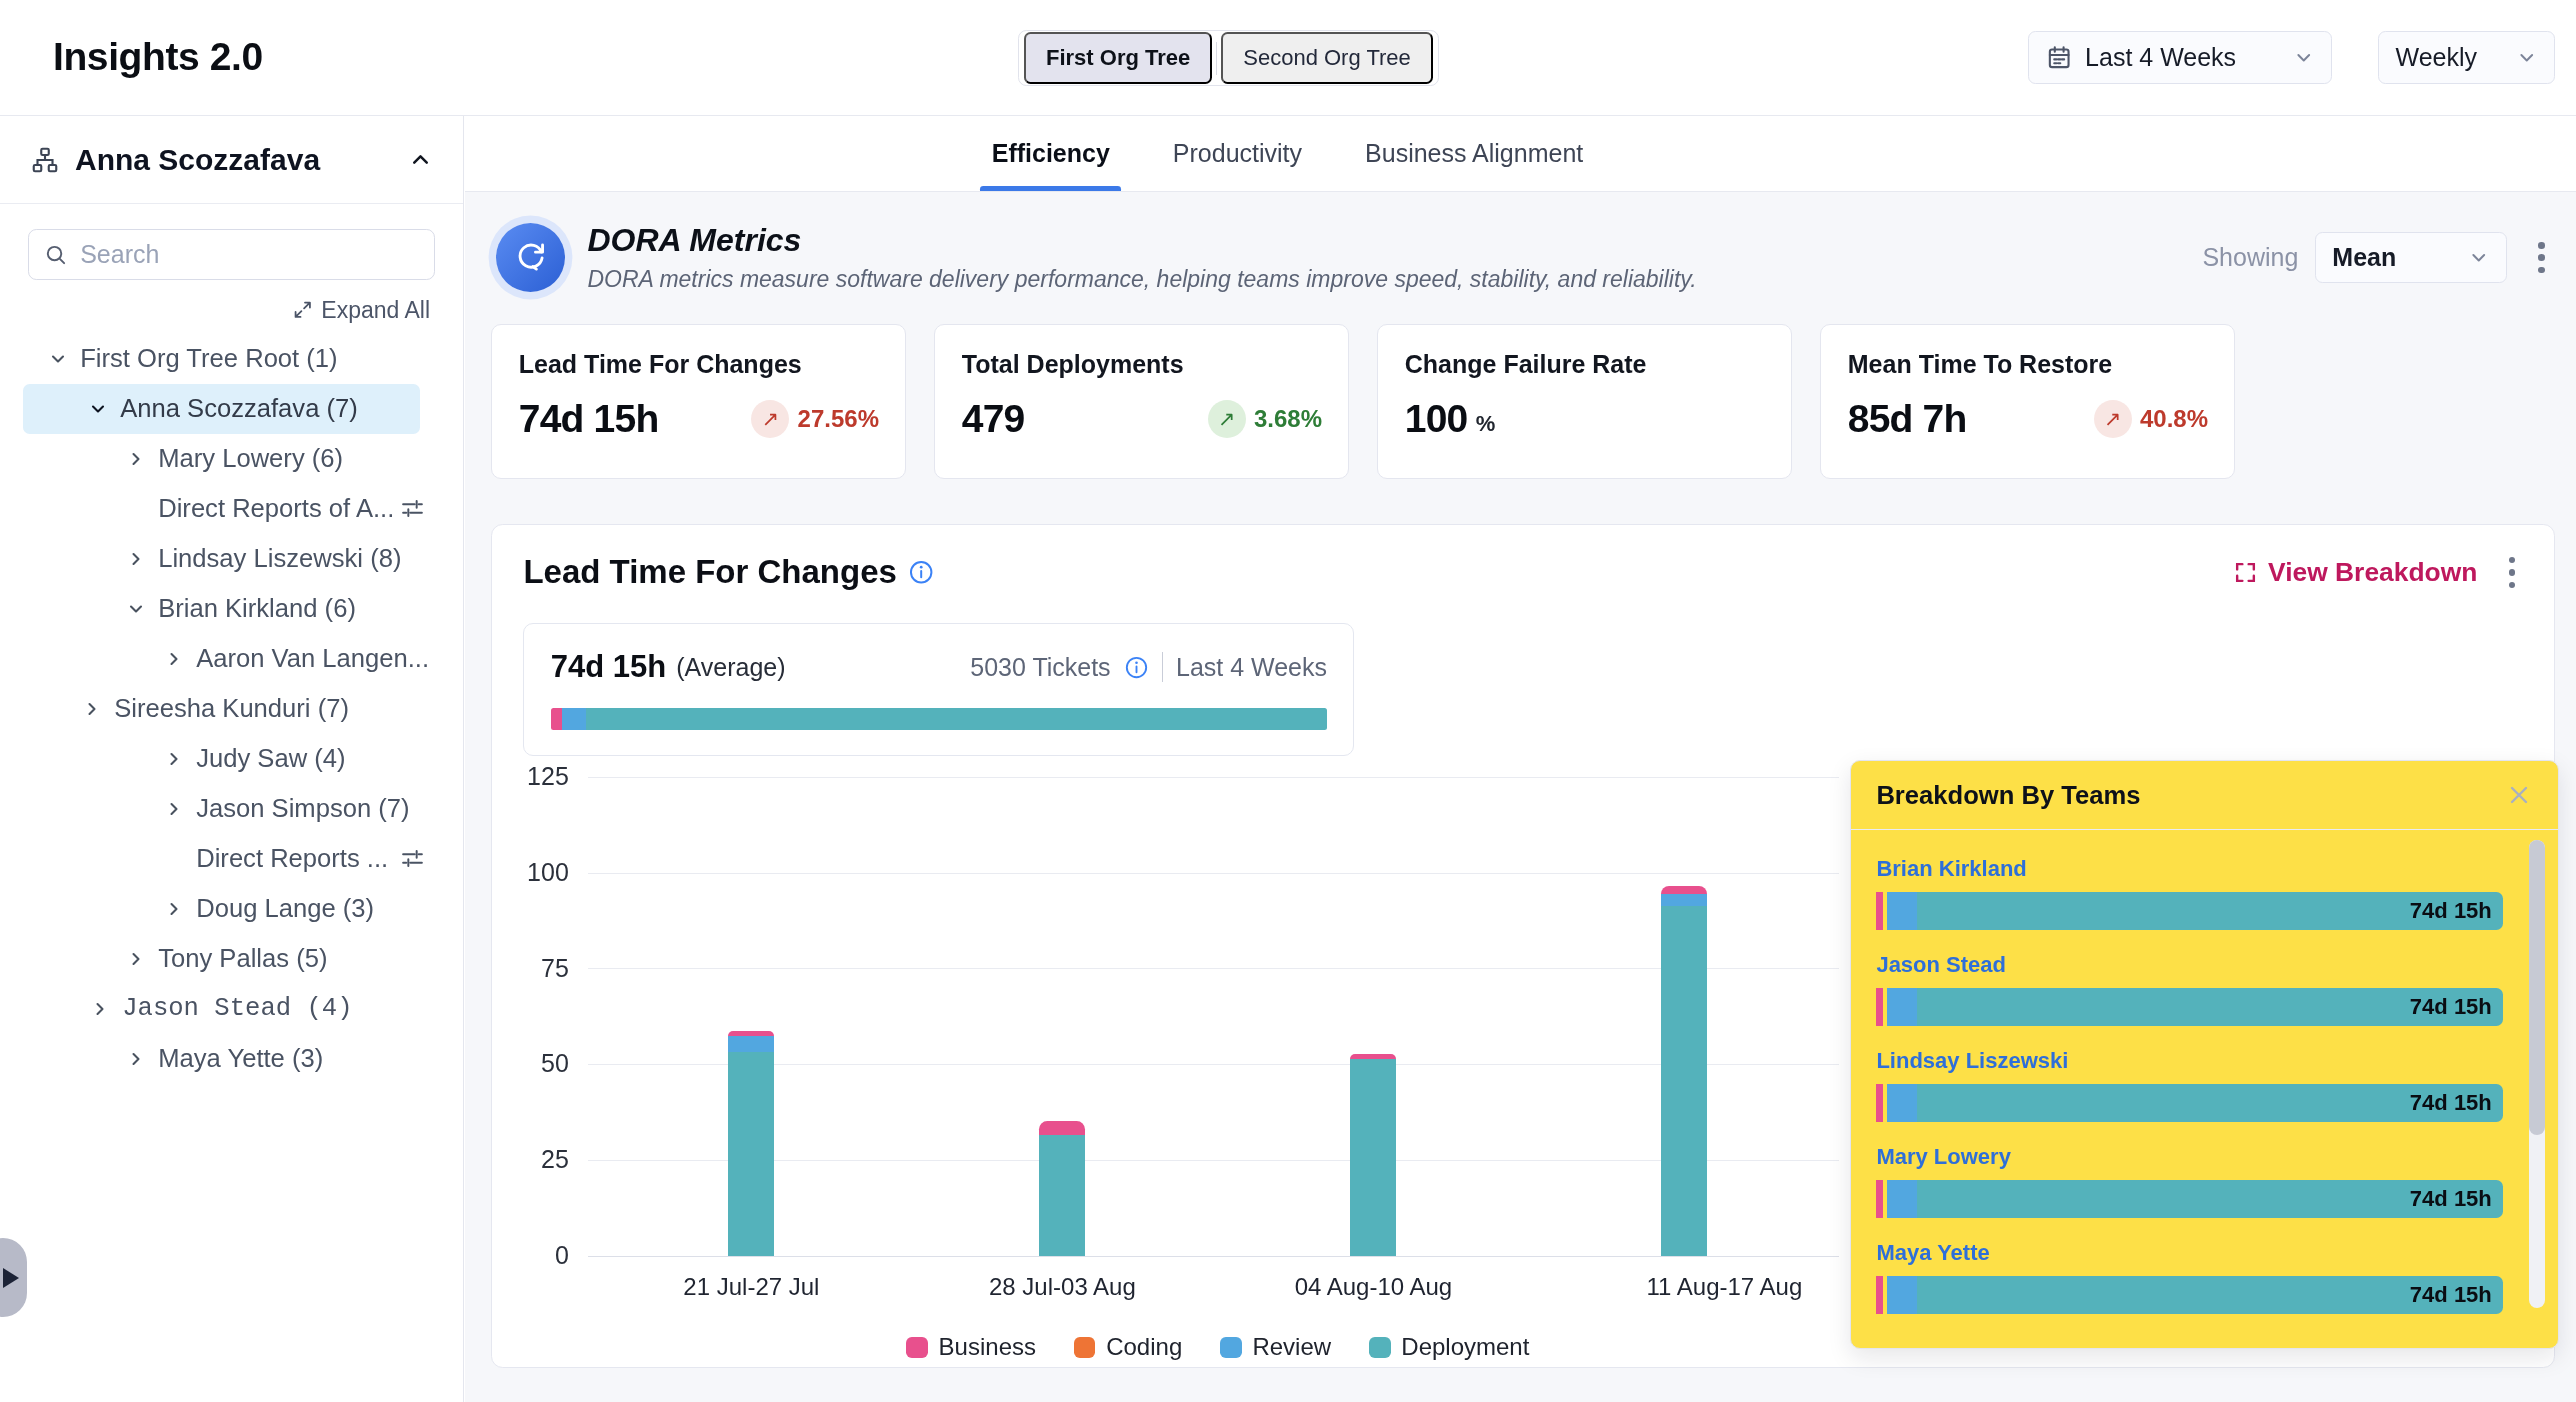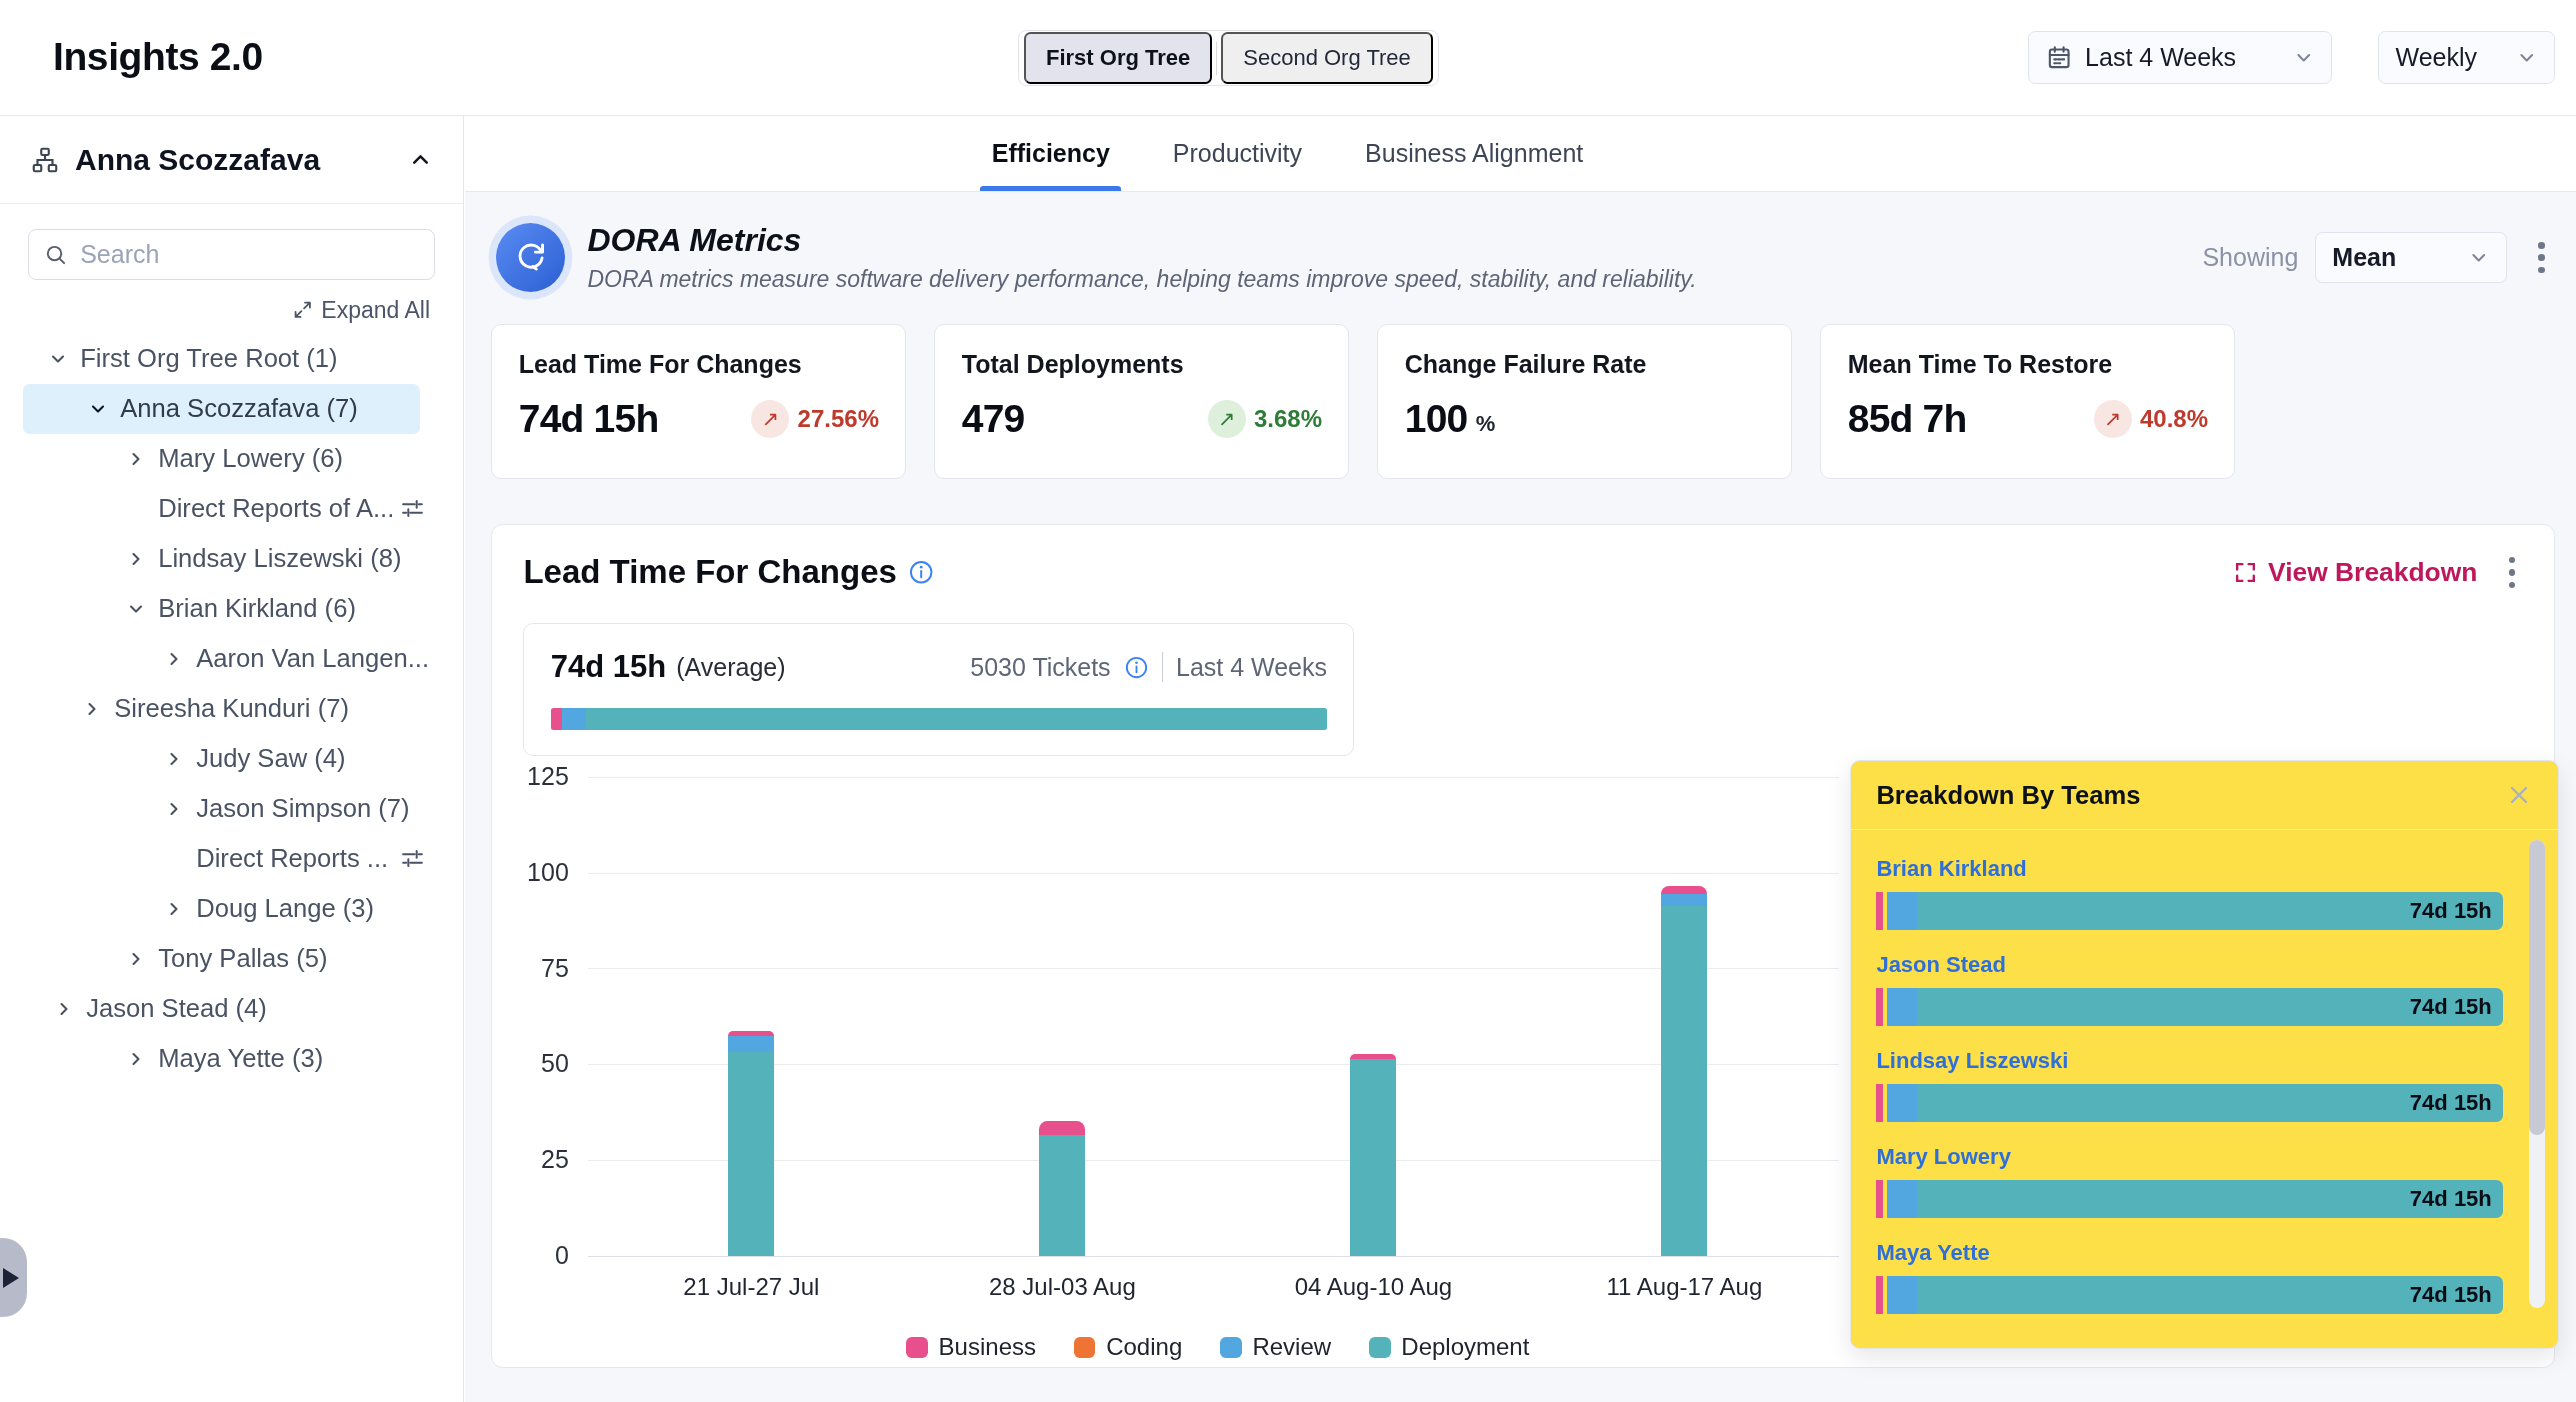--- a/index.html
+++ b/index.html
@@ -300,21 +300,21 @@
           <span class="t-label">Doug Lange (3)</span>
         </div>
         <div class="tree-row" style="padding-left: 126px;">
           <span class="chev">
             <svg width="20" height="20" viewBox="0 0 24 24" fill="none" stroke="currentColor" stroke-width="2.5" stroke-linecap="round" stroke-linejoin="round">
               <polyline points="9 6 15 12 9 18"></polyline>
             </svg>
           </span>
           <span class="t-label">Tony Pallas (5)</span>
         </div>
-        <div class="tree-row" style="padding-left: 54px;">
+        <div class="tree-row" style="padding-left: 90px; font-family: Liberation Mono, monospace;">
           <span class="chev">
             <svg width="20" height="20" viewBox="0 0 24 24" fill="none" stroke="currentColor" stroke-width="2.5" stroke-linecap="round" stroke-linejoin="round">
               <polyline points="9 6 15 12 9 18"></polyline>
             </svg>
           </span>
           <span class="t-label">Jason Stead (4)</span>
         </div>
         <div class="tree-row" style="padding-left: 126px;">
           <span class="chev">
             <svg width="20" height="20" viewBox="0 0 24 24" fill="none" stroke="currentColor" stroke-width="2.5" stroke-linecap="round" stroke-linejoin="round">
@@ -489,21 +489,21 @@
           <div class="bar" style="left: 1065px;">
             <i style="height: 350px; background: rgb(84, 178, 187);"></i>
             <i style="height: 11.5px; background: rgb(82, 167, 224);"></i>
             <i style="height: 7.7px; background: rgb(232, 80, 141); border-radius: 8.3px 8.3px 0px 0px;"></i>
           </div>
         </div>
       <div class="x-labels" id="x-labels">
           <div class="xlab" style="left: 155px;">21 Jul-27 Jul</div>
           <div class="xlab" style="left: 466px;">28 Jul-03 Aug</div>
           <div class="xlab" style="left: 777px;">04 Aug-10 Aug</div>
-          <div class="xlab" style="left: 1088px;">11 Aug-17 Aug</div>
+          <div class="xlab" style="left: 1128px;">11 Aug-17 Aug</div>
         </div>
       <div class="legend" id="legend">
           <span class="leg">
             <i style="background: rgb(232, 80, 141);"></i>
             <span>Business</span>
           </span>
           <span class="leg">
             <i style="background: rgb(238, 116, 53);"></i>
             <span>Coding</span>
           </span>

